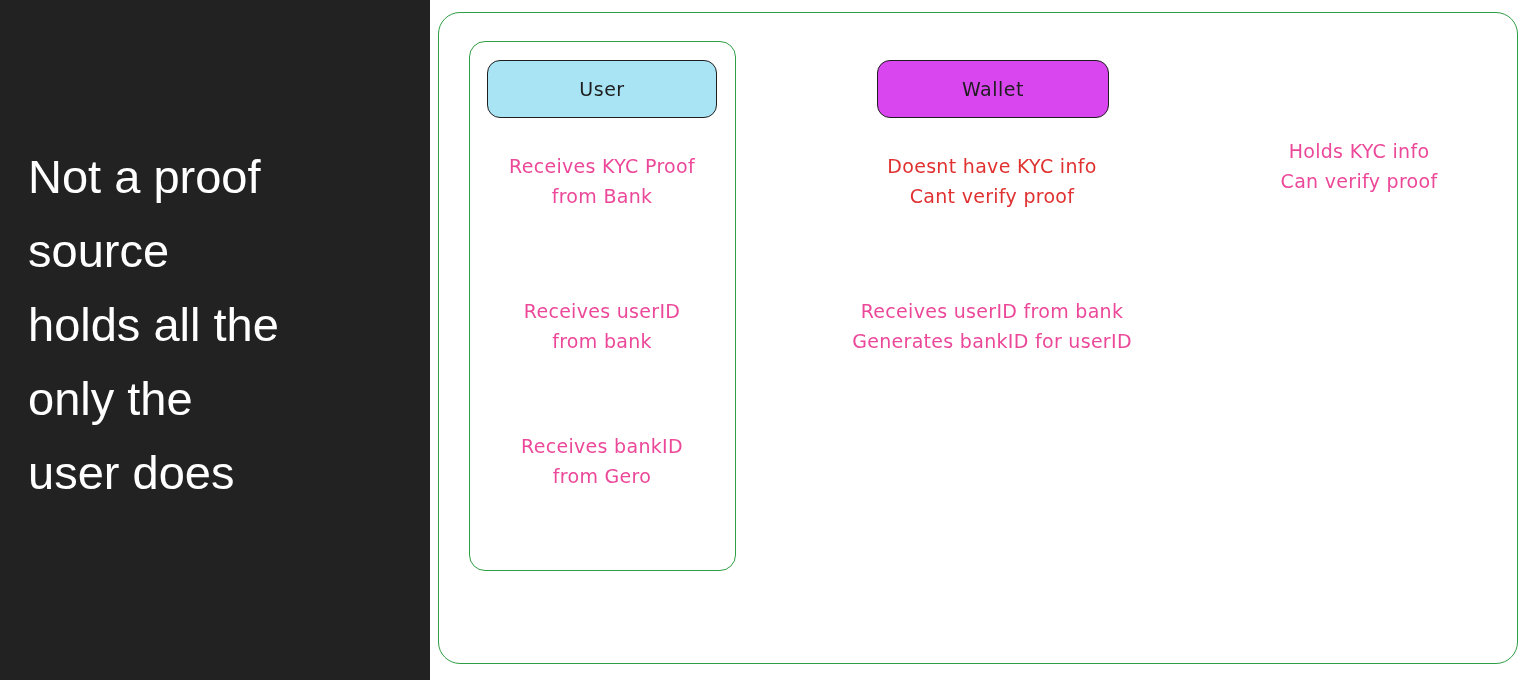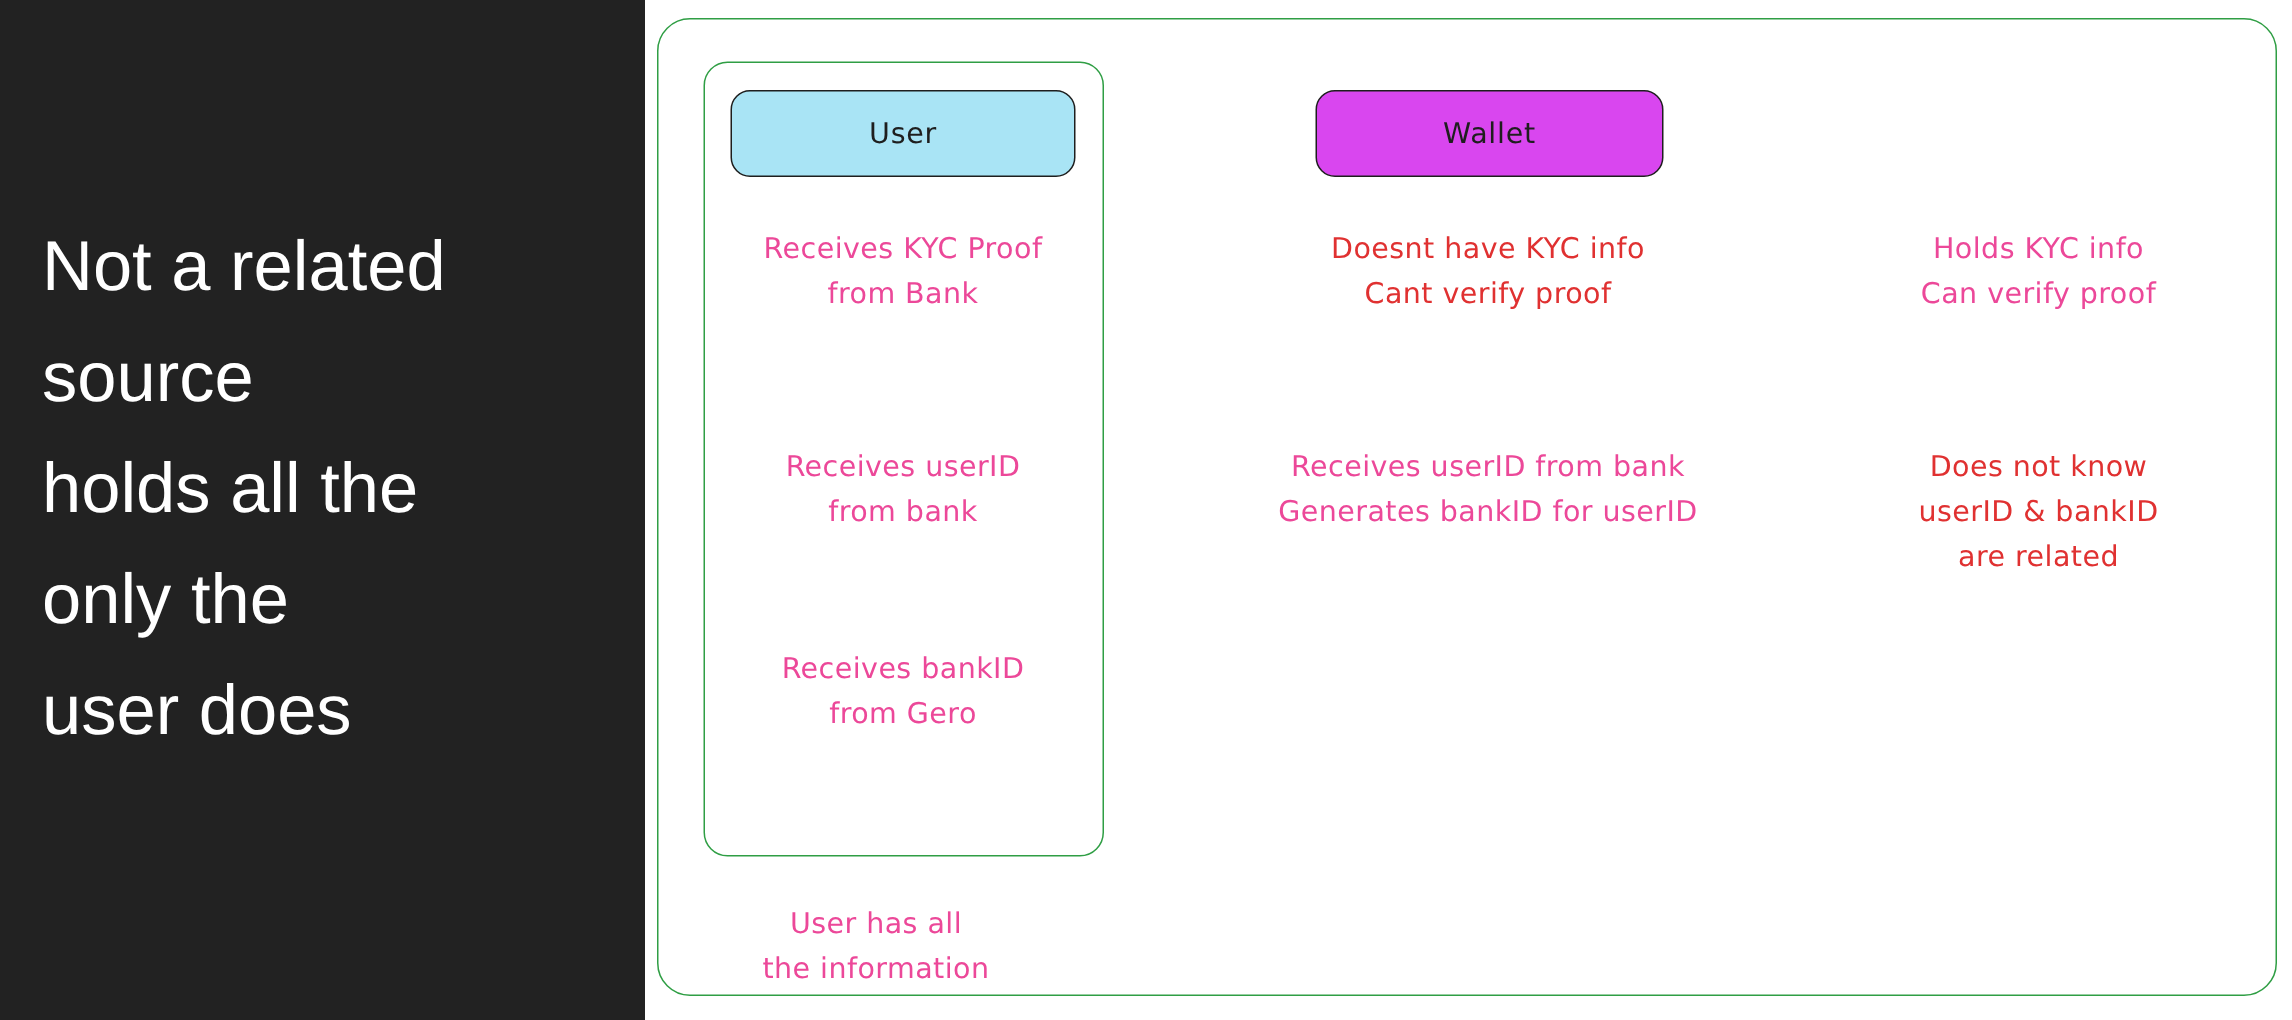--- a/index.html
+++ b/index.html
@@ -29,31 +29,31 @@
   .u-n1{left:34px;top:138px;width:258px;}
   .u-n2{left:34px;top:283px;width:258px;}
   .u-n3{left:34px;top:418px;width:258px;}
   .u-foot{left:20px;top:588px;width:250px;}
 
   
   .w-n1{left:403px;top:138px;width:300px;}
   .w-n2{left:393px;top:283px;width:320px;}
 
   
-  .b-n1{left:790px;top:138px;width:260px;}
+  .b-n1{left:790px;top:123px;width:260px;}
   .b-n2{left:790px;top:283px;width:260px;}
 </style>
 </head>
 <body>
 
 <div class="stage">
 
   <div class="left-panel">
     <div class="caption">
-      <div class="caption-line"><span>Not a related</span></div>
+      <div class="caption-line"><span>Not a proof</span></div>
       <div class="caption-line"><span>source</span></div>
       <div class="caption-line"><span>holds </span><span class="bold">all</span><span> the</span></div>
       <div class="caption-line"><span>only the</span></div>
       <div class="caption-line"><span class="bold">user</span><span> does</span></div>
     </div>
   </div>
 
   <div class="right-panel">
     <div class="outer-box">
 
@@ -65,30 +65,25 @@
       <div class="hdr hdr-wallet">
         <span>Wallet</span>
       </div>
 
       <div class="note green u-n1">Receives KYC Proof
 from Bank</div>
       <div class="note green u-n2">Receives userID
 from bank</div>
       <div class="note green u-n3">Receives bankID
 from Gero</div>
-      <div class="note green u-foot">User has all
-the information</div>
 
       <div class="note red w-n1">Doesnt have KYC info
 Cant verify proof</div>
       <div class="note green w-n2">Receives userID from bank
 Generates bankID for userID</div>
 
       <div class="note green b-n1">Holds KYC info
 Can verify proof</div>
-      <div class="note red b-n2">Does not know
-userID &amp; bankID
-are related</div>
 
     </div>
   </div>
 
 </div>
 
 </body></html>

